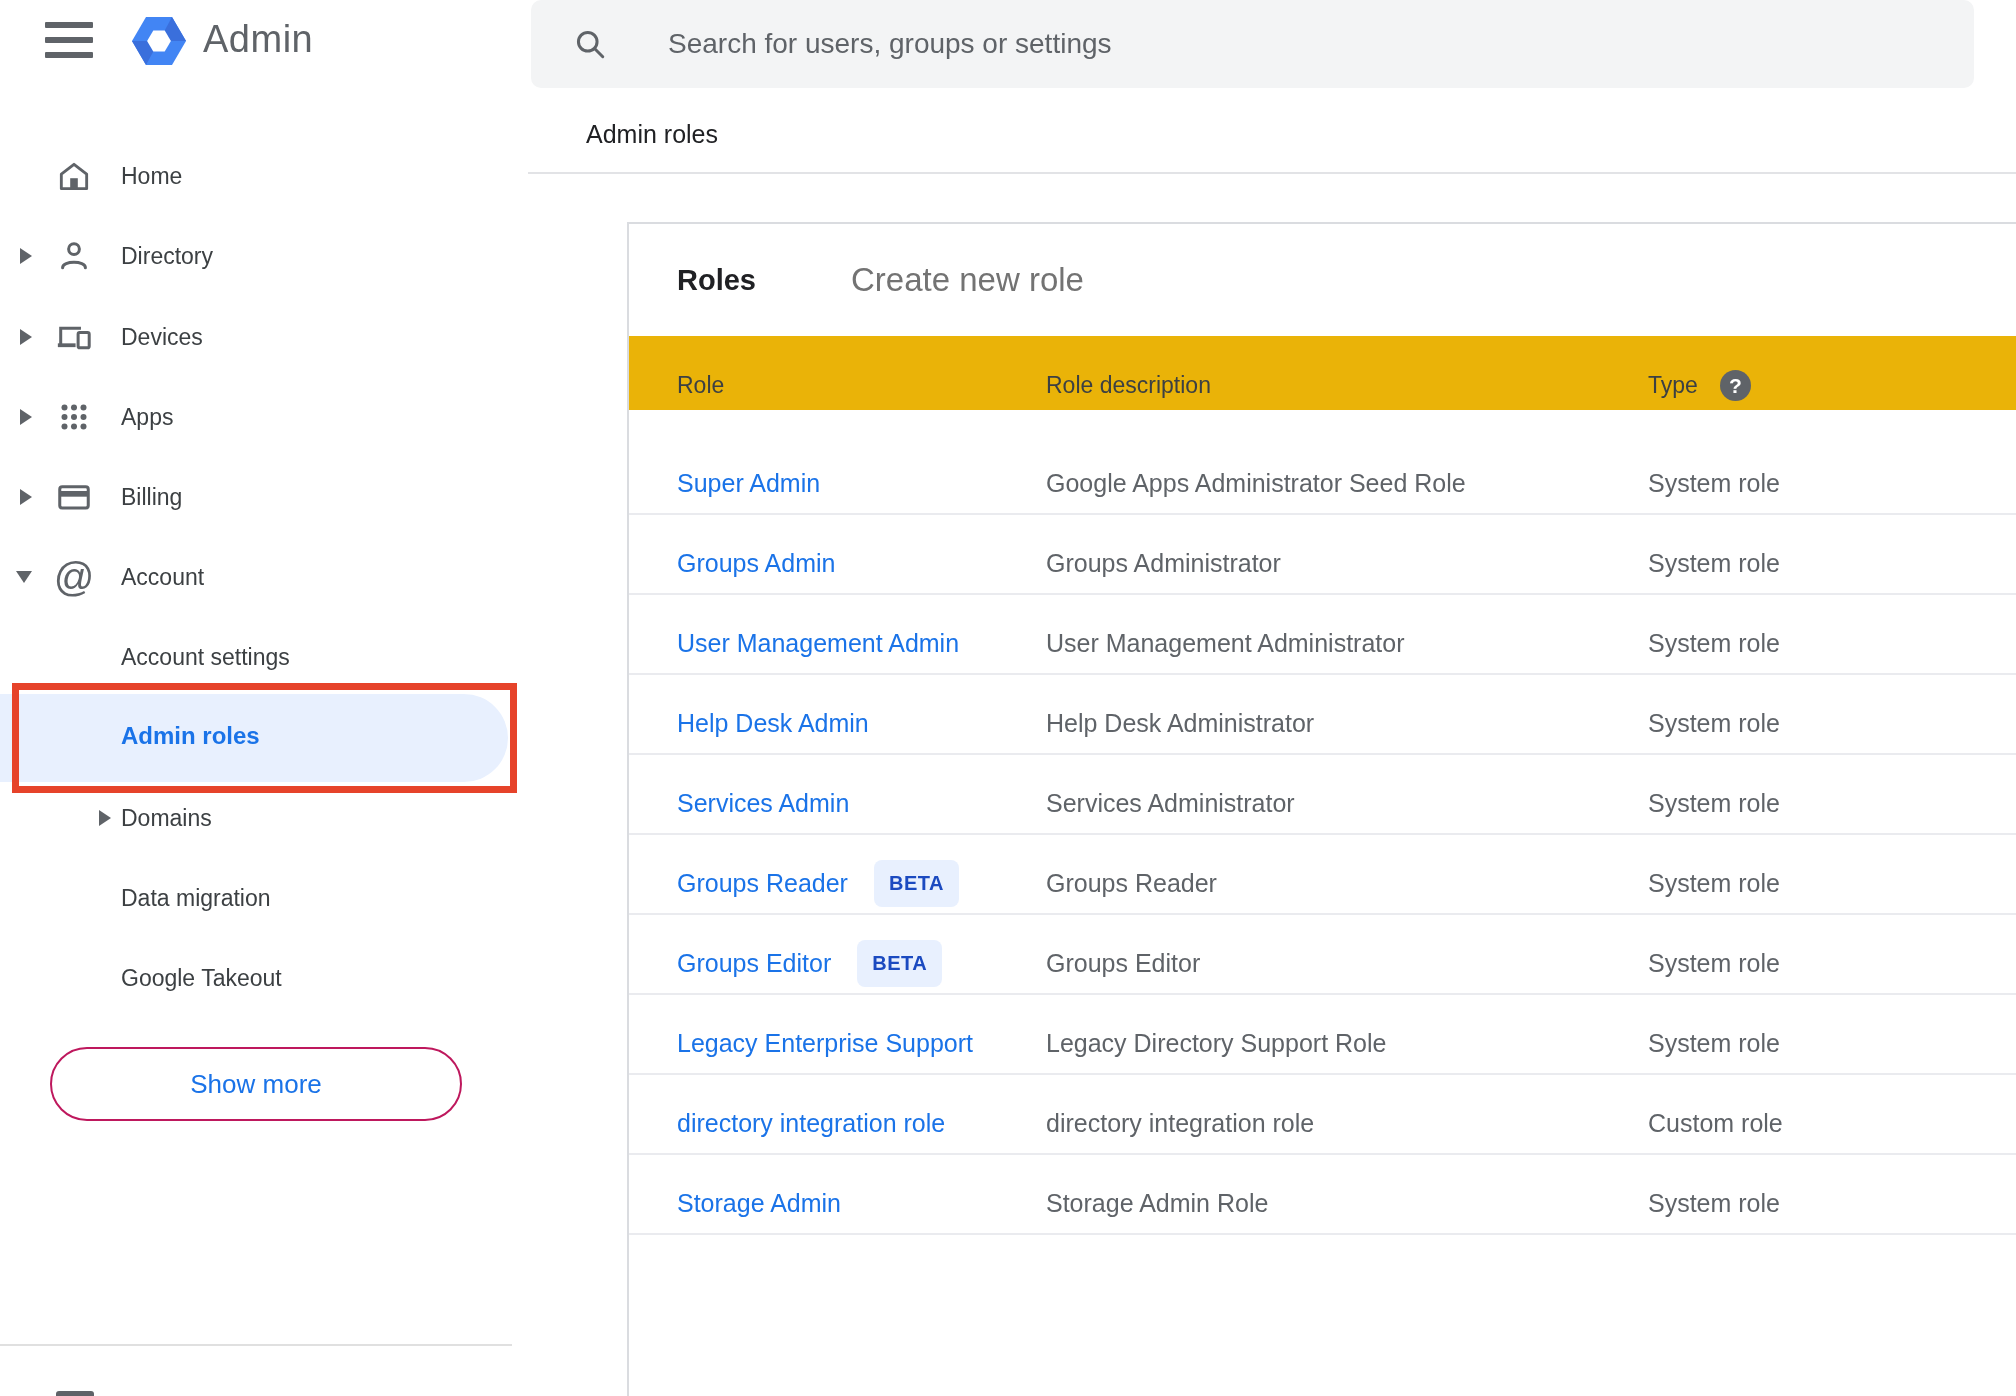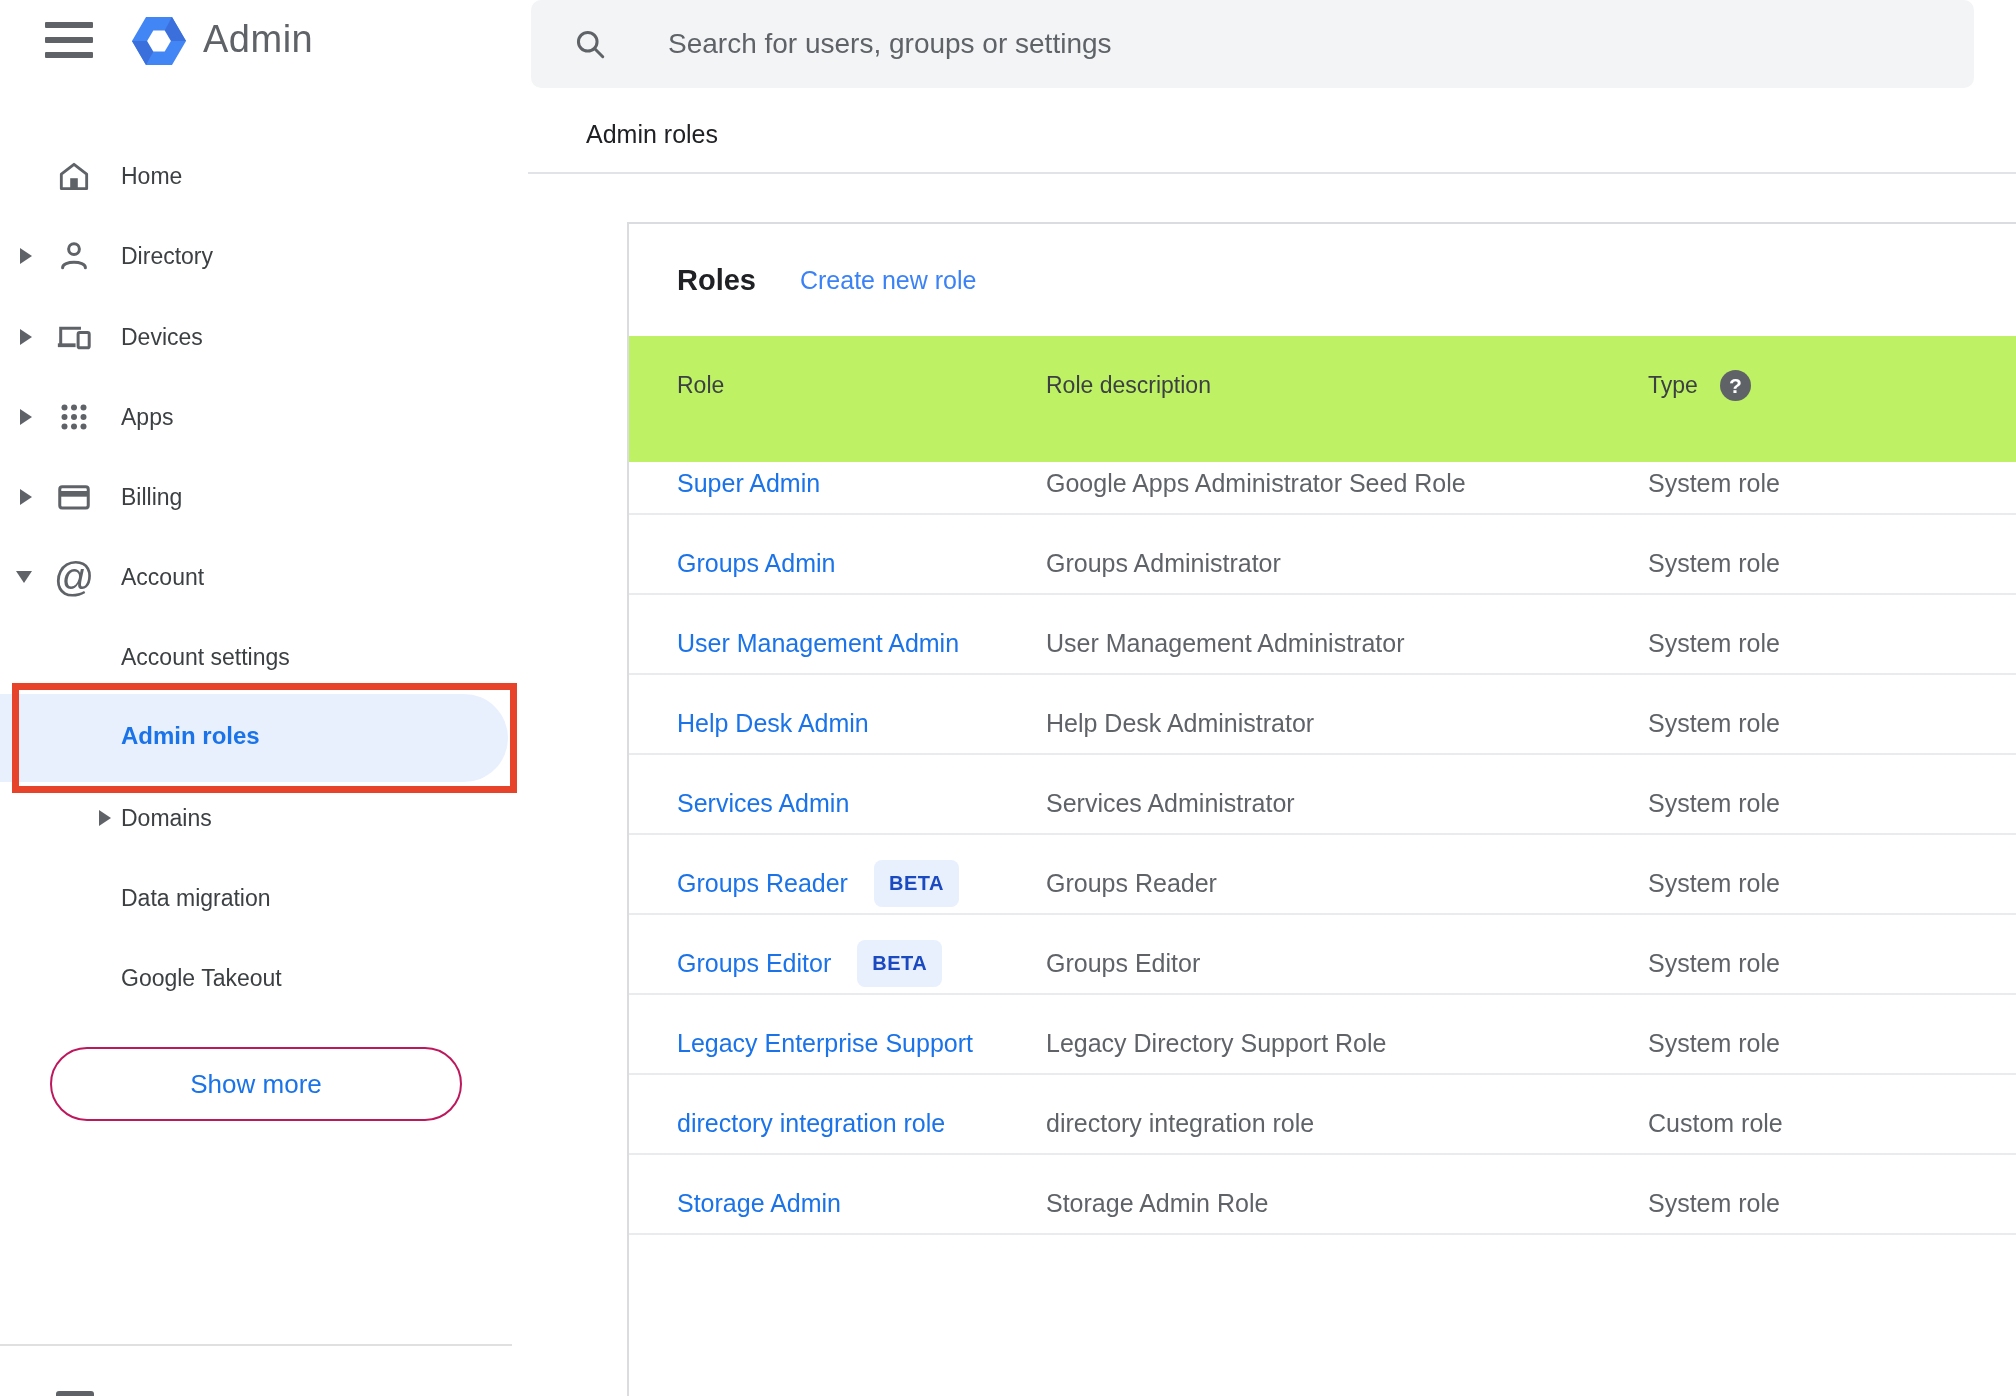--- a/index.html
+++ b/index.html
@@ -40,23 +40,23 @@
   #show-more span{color:#1a73e8;font-size:26px;font-weight:500;}
 
   #sidebar-bottom-divider{left:0;top:1344px;width:512px;height:2px;background:#e0e0e0;}
   #partial-icon{left:56px;top:1391px;width:38px;height:8px;background:#5f6368;border-radius:3px 3px 0 0;}
 
   
   #card{left:627px;top:222px;width:1389px;height:1174px;background:#fff;
         border-left:2px solid #dadce0;border-top:2px solid #dadce0;box-sizing:border-box;}
   #card-header{position:absolute;left:0;top:0;width:100%;height:112px;display:flex;align-items:center;}
   #card-title{margin-left:48px;font-size:29px;font-weight:600;color:#202124;}
-  #create-link{margin-left:44px;font-size:25px;color:#3b82f6;text-decoration:none;cursor:pointer;}
-
-  #thead{position:absolute;left:0;top:112px;width:100%;height:126px;background:#bef264;}
+  #create-link{margin-left:95px;font-size:33px;color:#737373;text-decoration:none;cursor:pointer;}
+
+  #thead{position:absolute;left:0;top:112px;width:100%;height:74px;background:#eab308;}
   .col{position:absolute;top:0;height:99px;display:flex;align-items:center;font-size:23px;color:#3c4043;}
   .col-role{left:48px;}  .col-desc{left:417px;}  .col-type{left:1019px;}
   #help-icon{margin-left:22px;width:31px;height:31px;border-radius:50%;background:#5f6368;color:#fff;
              display:flex;align-items:center;justify-content:center;font-size:21px;font-weight:700;cursor:pointer;}
 
   #tbody{position:absolute;left:0;top:211px;width:100%;}
   .trow{position:relative;width:100%;height:80px;border-bottom:2px solid #eaebef;box-sizing:border-box;}
   .cell{position:absolute;top:0;height:96px;display:flex;align-items:center;}
   .cell.role{left:48px;}  .cell.desc{left:417px;font-size:25px;color:#5f6368;}
   .cell.type{left:1019px;font-size:25px;color:#5f6368;}

